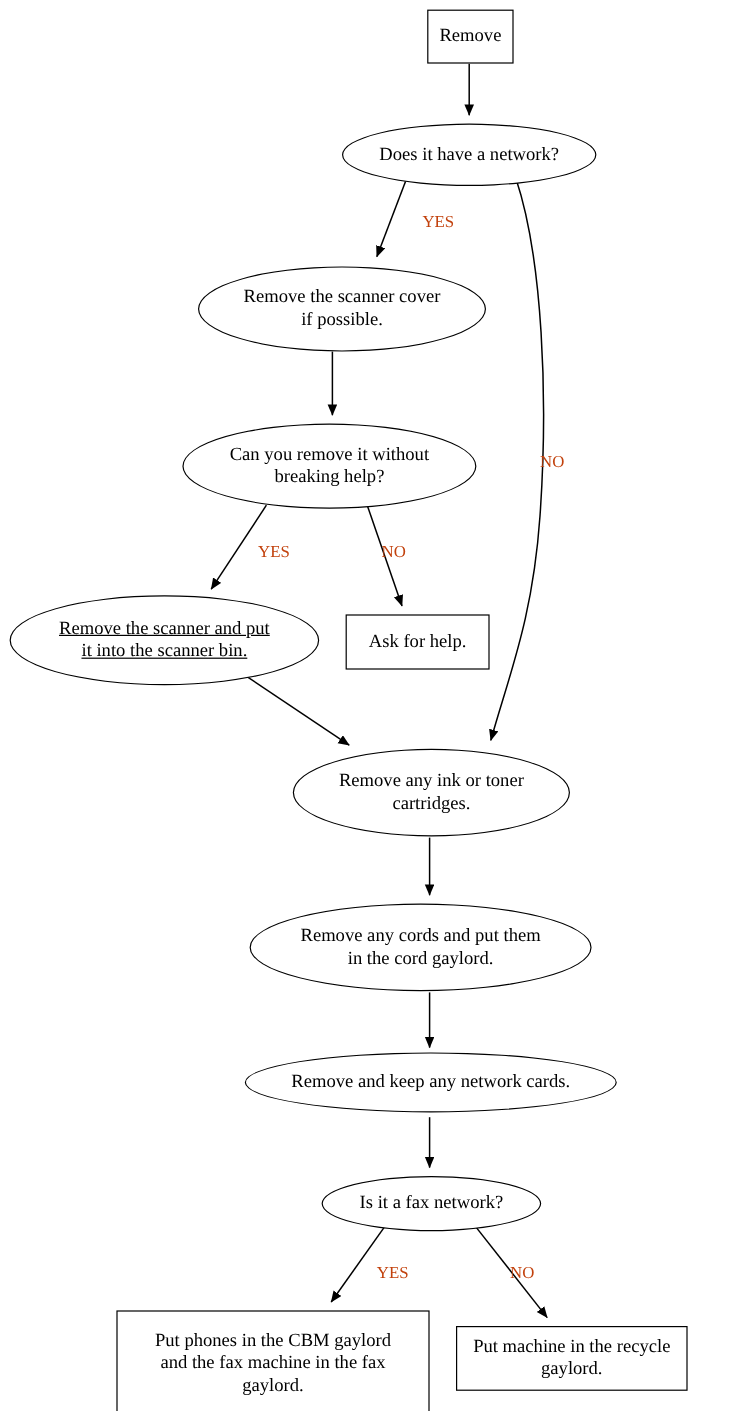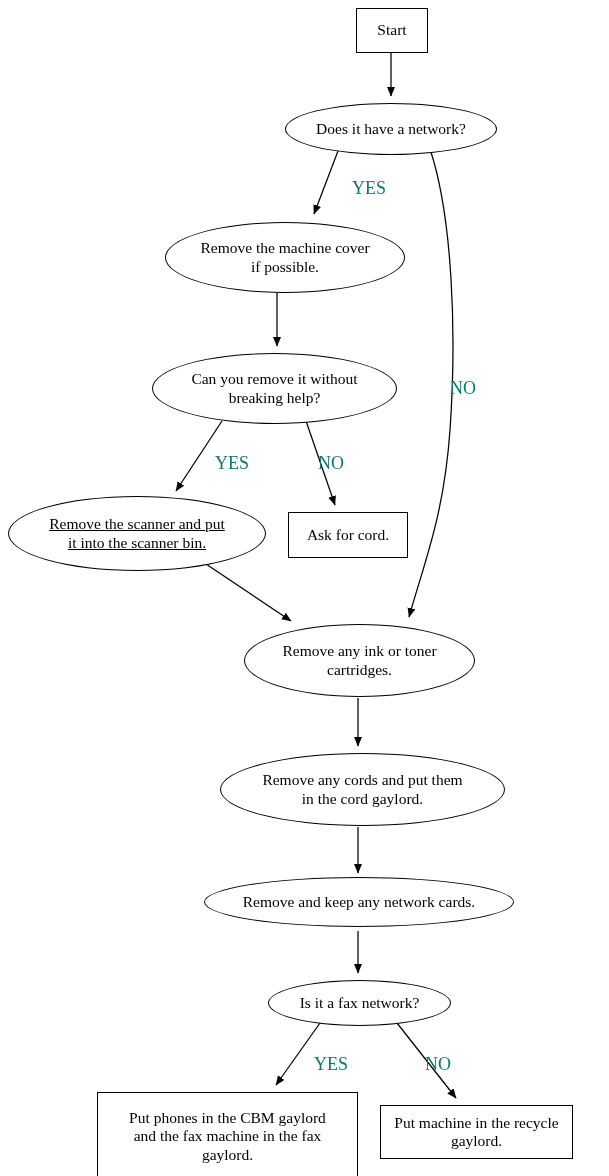--- a/index.html
+++ b/index.html
@@ -43,22 +43,22 @@
     border-radius: 50%;
     background: #ffffff;
   }
   .node-label {
     padding: 0 6px;
     white-space: pre-line;
     display: block;
   }
   .edge-label {
     position: absolute;
-    color: #0f766e;
-    font-size: 18px;
+    color: #c2410c;
+    font-size: 14px;
     font-family: "Liberation Serif", "DejaVu Serif", serif;
     white-space: nowrap;
     z-index: 3;
   }
 </style>
 </head>
 <body>
 
 <div id="chart-root">
 
@@ -79,45 +79,45 @@
         <path d="M358,698 L358,746" marker-end="url(#arrowhead)"></path>
         <path d="M358,827 L358,873" marker-end="url(#arrowhead)"></path>
         <path d="M358,931 L358,973" marker-end="url(#arrowhead)"></path>
         <path d="M320,1023 L276,1085" marker-end="url(#arrowhead)"></path>
         <path d="M397,1023 L456,1098" marker-end="url(#arrowhead)"></path>
       </g>
   </svg>
 
   <div id="nodes-layer">
       <div class="node node-box" style="left: 356px; top: 8px; width: 72px; height: 45px;">
-        <span class="node-label">Start</span>
+        <span class="node-label">Remove</span>
       </div>
       <div class="node node-ellipse" style="left: 285px; top: 103px; width: 212px; height: 52px;">
         <span class="node-label">Does it have a network?</span>
       </div>
       <div class="node node-ellipse" style="left: 165px; top: 222px; width: 240px; height: 71px;">
-        <span class="node-label">Remove the machine cover
+        <span class="node-label">Remove the scanner cover
 if possible.</span>
       </div>
       <div class="node node-ellipse" style="left: 152px; top: 353px; width: 245px; height: 71px;">
         <span class="node-label">Can you remove it without
 breaking help?</span>
       </div>
       <div class="node node-ellipse" style="left: 8px; top: 496px; width: 258px; height: 75px; text-decoration: underline;">
         <span class="node-label">Remove the scanner and put
 it into the scanner bin.</span>
       </div>
       <div class="node node-box" style="left: 288px; top: 512px; width: 120px; height: 46px;">
-        <span class="node-label">Ask for cord.</span>
+        <span class="node-label">Ask for help.</span>
       </div>
       <div class="node node-ellipse" style="left: 244px; top: 624px; width: 231px; height: 73px;">
         <span class="node-label">Remove any ink or toner
 cartridges.</span>
       </div>
-      <div class="node node-ellipse" style="left: 220px; top: 753px; width: 285px; height: 73px;">
+      <div class="node node-ellipse" style="left: 208px; top: 753px; width: 285px; height: 73px;">
         <span class="node-label">Remove any cords and put them
 in the cord gaylord.</span>
       </div>
       <div class="node node-ellipse" style="left: 204px; top: 877px; width: 310px; height: 50px;">
         <span class="node-label">Remove and keep any network cards.</span>
       </div>
       <div class="node node-ellipse" style="left: 268px; top: 980px; width: 183px; height: 46px;">
         <span class="node-label">Is it a fax network?</span>
       </div>
       <div class="node node-box" style="left: 97px; top: 1092px; width: 261px; height: 89px;">

